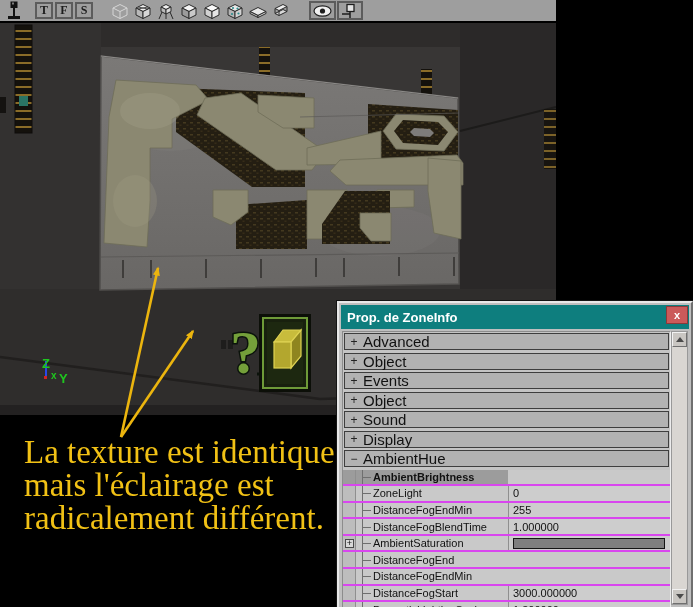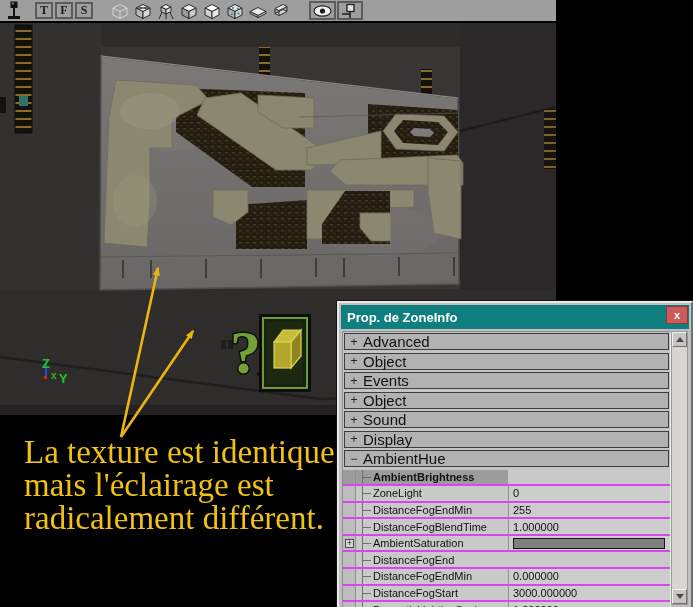--- a/index.html
+++ b/index.html
@@ -381,21 +381,20 @@
         <div class="swatch" style="background: rgb(127, 127, 127);"></div>
       </div>
     </div>
     <div class="prow">
       <div class="gutter"></div>
       <div class="plabel">DistanceFogEnd</div>
     </div>
     <div class="prow">
       <div class="gutter"></div>
       <div class="plabel">DistanceFogEndMin</div>
-      <div class="pvalue">0.000000</div>
     </div>
     <div class="prow">
       <div class="gutter"></div>
       <div class="plabel">DistanceFogStart</div>
       <div class="pvalue">3000.000000</div>
     </div>
     <div class="prow">
       <div class="gutter"></div>
       <div class="plabel">DramaticLightingScale</div>
       <div class="pvalue">1.300000</div>

